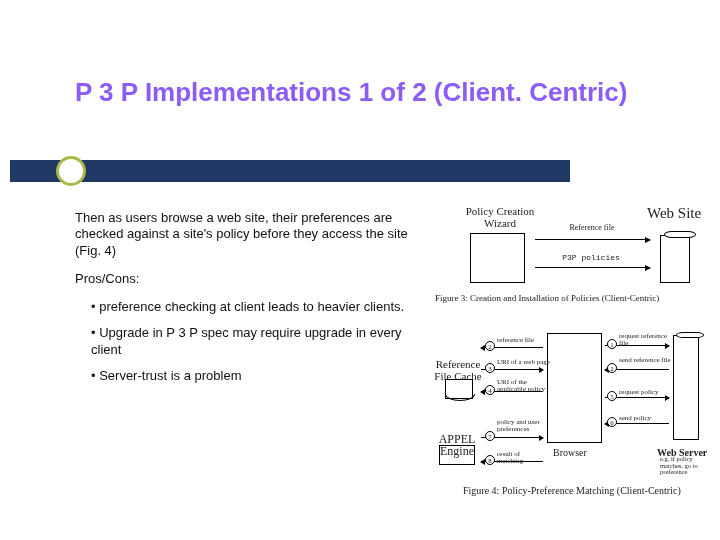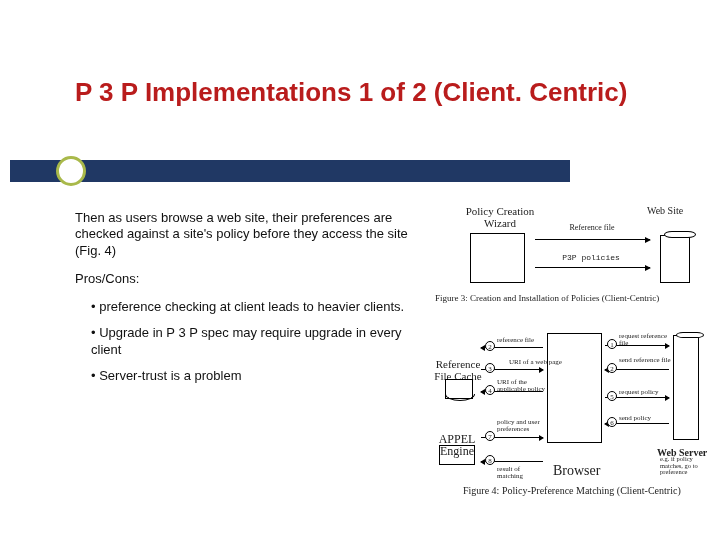--- a/index.html
+++ b/index.html
@@ -11,21 +11,21 @@
     position: relative;
     overflow: hidden;
   }
   .title {
     position: absolute;
     left: 75px;
     top: 78px;
     width: 560px;
     font-size: 26px;
     font-weight: bold;
-    color: #b91c1c;
+    color: #8b5cf6;
     line-height: 1.15;
   }
   .underline-bar {
     position: absolute;
     left: 10px;
     top: 160px;
     width: 560px;
     height: 22px;
     background: #203864;
   }
@@ -57,40 +57,40 @@
     left: 435px;
     top: 205px;
     width: 275px;
     font-family: "Times New Roman", serif;
     font-size: 8px;
     color: #222;
   }
   
   .fig3 { position: relative; width: 275px; height: 110px; }
   .fig3 .wizard-label { position: absolute; left: 20px; top: 0; width: 90px; text-align: center; font-size: 11px; }
-  .fig3 .site-label  { position: absolute; left: 212px; top: 5; font-size: 10px; }
+  .fig3 .site-label  { position: absolute; left: 212px; top: 5; font-size: 15px; }
   .fig3 .wizard-box  { position: absolute; left: 35px; top: 28px; width: 55px; height: 50px; border: 1px solid #000; }
   .fig3 .site-box    { position: absolute; left: 225px; top: 30px; width: 30px; height: 48px; border: 1px solid #000; }
   .fig3 .site-box::before { content:""; position:absolute; left:3px; top:-5px; width:30px; height:5px; border:1px solid #000; border-radius:50%/100%; background:#fff; }
   .fig3 .ref-arrow { position:absolute; left:100px; top:34px; width:115px; height:0; border-top:1px solid #000; }
   .fig3 .ref-arrow::after { content:""; position:absolute; right:-1px; top:-3px; border-left:6px solid #000; border-top:3px solid transparent; border-bottom:3px solid transparent; }
   .fig3 .ref-text { position:absolute; left:122px; top:18px; width:70px; text-align:center; }
   .fig3 .p3p-arrow { position:absolute; left:100px; top:62px; width:115px; height:0; border-top:1px solid #000; }
   .fig3 .p3p-arrow::after { content:""; position:absolute; right:-1px; top:-3px; border-left:6px solid #000; border-top:3px solid transparent; border-bottom:3px solid transparent; }
   .fig3 .p3p-text { position:absolute; left:126px; top:48px; width:60px; text-align:center;font-family:Liberation Mono, monospace; }
   .fig3-caption { position:absolute; left:0; top:88px; width:275px; font-size:9px; }
 
   
   .fig4 { position: relative; width: 275px; height: 180px; margin-top: 12px; }
   .refcache-label { position:absolute; left:-3px; top:32px; width:52px; text-align:center; font-size:11px; line-height:1.05; }
   .refcache-box   { position:absolute; left:10px; top:52px; width:28px; height:20px; border:1px solid #000; }
   .refcache-box::before { content:""; position:absolute; left:-1px; top:14px; width:28px; height:6px; border:1px solid #000; border-top:none; border-radius:0 0 50% 50%/0 0 100% 100%; }
 
   .browser-box { position:absolute; left:112px; top:6px; width:55px; height:110px; border:1px solid #000; }
-  .browser-label { position:absolute; left:118px; top:136px; font-size:14px; }
+  .browser-label { position:absolute; left:118px; top:120px; font-size:10px; }
 
   .server-box { position:absolute; left:238px; top:8px; width:26px; height:105px; border:1px solid #000; }
   .server-box::before{content:"";position:absolute;left:2px;top:-4px;width:26px;height:4px;border:1px solid #000;border-radius:50%/100%;background:#fff;}
   .server-label { position:absolute; left:222px; top:120px; font-size:10px;font-weight:bold; }
 
   .appel-box { position:absolute; left:4px; top:118px; width:36px; height:20px; border:1px solid #000; }
   .appel-label{ position:absolute; left:-2px; top:106px; width:48px; text-align:center; font-size:12px; line-height:1; }
 
   
   .la { position:absolute; height:0; border-top:1px solid #000; }
@@ -152,33 +152,33 @@
 
     <div class="appel-label">APPEL Engine</div>
     <div class="appel-box"></div>
 
     <div class="la" style="left:46px;top:20px;width:62px"></div>
     <div class="circ" style="left:50px;top:14px">2</div>
     <div class="ltxt" style="left:62px;top:10px">reference file</div>
 
     <div class="la r" style="left:46px;top:42px;width:62px"></div>
     <div class="circ" style="left:50px;top:36px">3</div>
-    <div class="ltxt" style="left:74px;top:32px">URI of a web page</div>
+    <div class="ltxt" style="left:62px;top:32px">URI of a web page</div>
 
     <div class="la" style="left:46px;top:64px;width:62px"></div>
     <div class="circ" style="left:50px;top:58px">4</div>
     <div class="ltxt" style="left:62px;top:52px;width:50px">URI of the applicable policy</div>
 
     <div class="la r" style="left:46px;top:110px;width:62px"></div>
     <div class="circ" style="left:50px;top:104px">7</div>
     <div class="ltxt" style="left:62px;top:92px;width:50px">policy and user preferences</div>
 
     <div class="la" style="left:46px;top:134px;width:62px"></div>
     <div class="circ" style="left:50px;top:128px">8</div>
-    <div class="ltxt" style="left:62px;top:139px;width:50px">result of matching</div>
+    <div class="ltxt" style="left:62px;top:124px;width:50px">result of matching</div>
 
     <div class="ra" style="left:170px;top:18px;width:64px"></div>
     <div class="circ" style="left:172px;top:12px">1</div>
     <div class="rtxt" style="left:184px;top:6px">request reference file</div>
 
     <div class="ra l" style="left:170px;top:42px;width:64px"></div>
     <div class="circ" style="left:172px;top:36px">2</div>
     <div class="rtxt" style="left:184px;top:30px">send reference file</div>
 
     <div class="ra" style="left:170px;top:70px;width:64px"></div>

